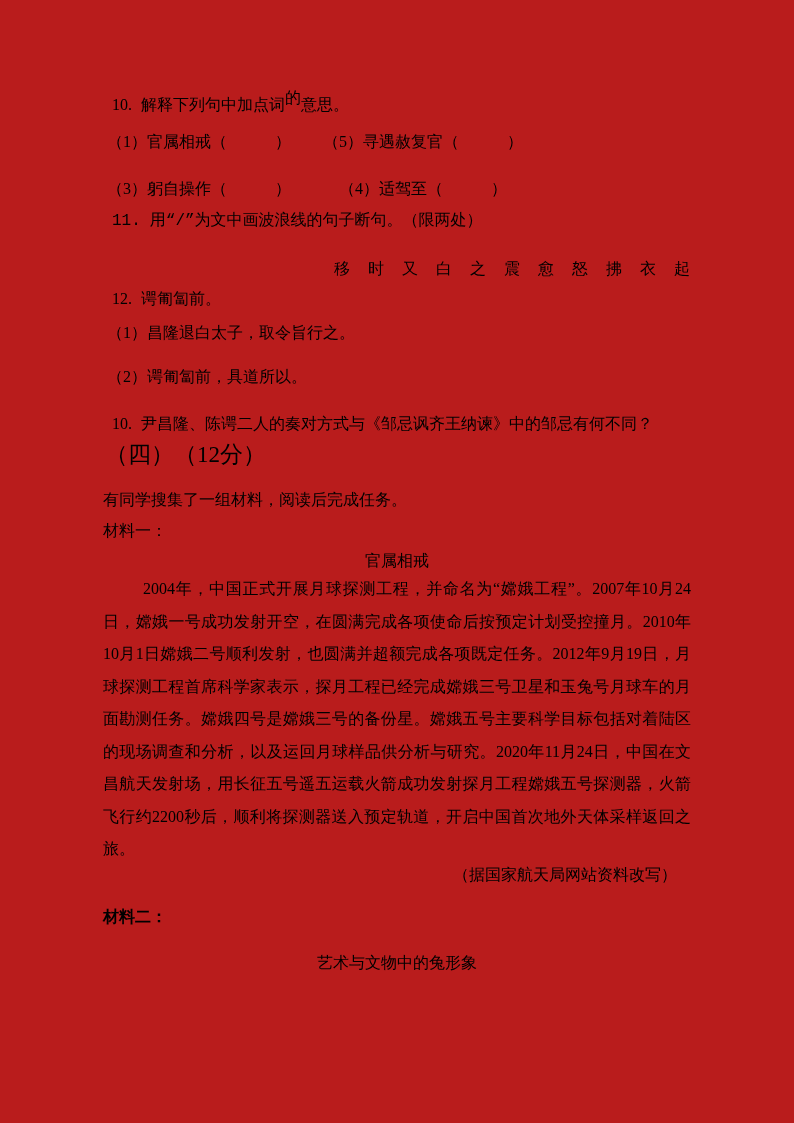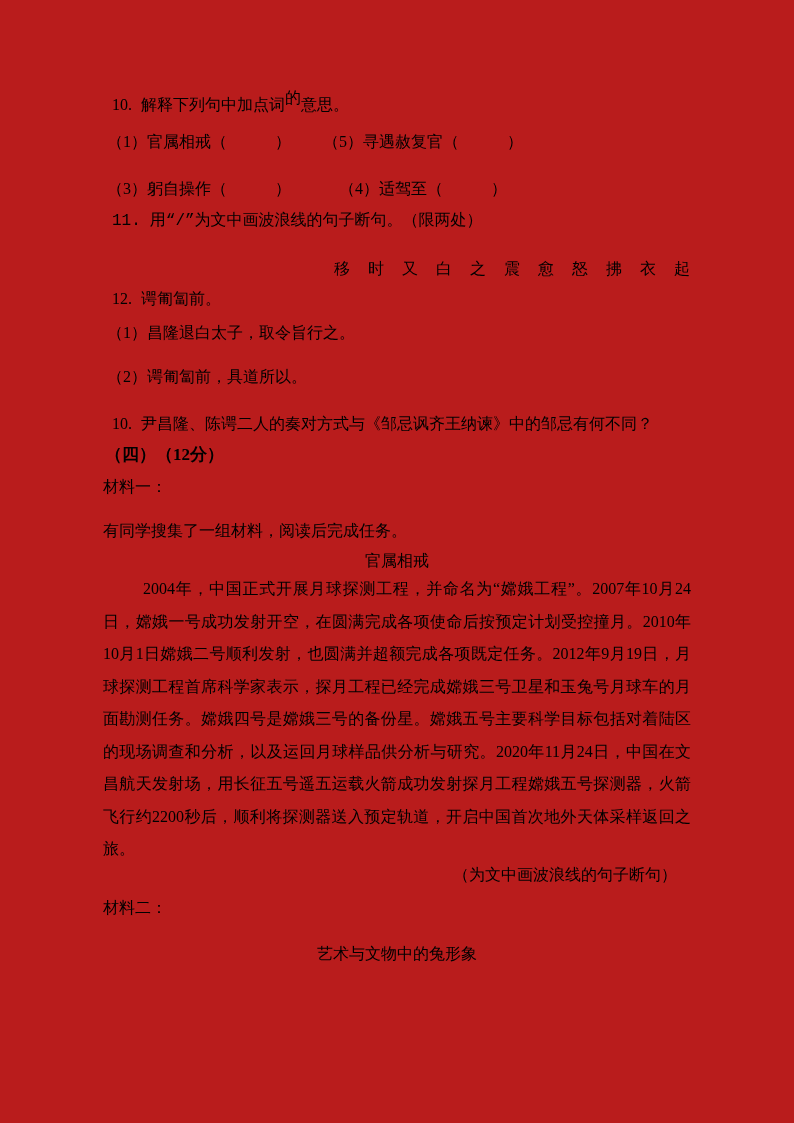--- a/index.html
+++ b/index.html
@@ -33,42 +33,42 @@
   .sup {
     position: relative;
     top: -7px;
   }
   .broken-sentence {
     letter-spacing: 1px;
     padding-left: 0;
     text-align: right;
   }
   .section-heading {
-    font-weight: bold;
-    font-size: 17px;
+    font-weight: normal;
+    font-size: 23px;
     line-height: 18px;
     padding-left: 2px;
   }
   .centered { text-align: center; padding-left: 0; }
   .right-aligned { text-align: right; padding-right: 14px; }
   .para {
     margin-top: 4px;
     line-height: 32.5px;
     text-align: justify;
     text-indent: 2.5em;
     white-space: normal;
   }
   .mt20 { margin-top: 20px; }
   .mt18 { margin-top: 30px; }
   .mt16 { margin-top: 16px; font-family: Liberation Mono, monospace; }
   .mt14 { margin-top: 14px; }
   .mt13 { margin-top: 13px; }
   .mt12 { margin-top: 29px; }
   .mt11 { margin-top: 17px; }
-  .mt10 { margin-top: 16px; }
+  .mt10 { margin-top: 25px; font-weight: bold; }
   .mt9  { margin-top: 27px; }
   .mt0  { margin-top: 0; }
 </style>
 </head>
 <body>
 
 <div class="page">
   <div class="content">
 
     <div class="line q-line"><span class="q-num">10.</span><span>解释下列句中加点词</span><span class="sup">的</span><span>意思。</span></div>
@@ -84,28 +84,28 @@
     <div class="line q-line mt13"><span class="q-num">12.</span><span>谔匍匐前。</span></div>
 
     <div class="line item-line mt11">（1）昌隆退白太子，取令旨行之。</div>
 
     <div class="line item-line mt9">（2）谔匍匐前，具道所以。</div>
 
     <div class="line q-line mt18"><span class="q-num">10.</span><span>尹昌隆、陈谔二人的奏对方式与《邹忌讽齐王纳谏》中的邹忌有何不同？</span></div>
 
     <div class="line section-heading mt14">（四）（12分）</div>
 
+    <div class="line mt9">有同学搜集了一组材料，阅读后完成任务。</div>
+
     <div class="line mt14">材料一：</div>
-
-    <div class="line mt9">有同学搜集了一组材料，阅读后完成任务。</div>
 
     <div class="line centered mt13">官属相戒</div>
 
     <div class="para">2004年，中国正式开展月球探测工程，并命名为“嫦娥工程”。2007年10月24日，嫦娥一号成功发射开空，在圆满完成各项使命后按预定计划受控撞月。2010年10月1日嫦娥二号顺利发射，也圆满并超额完成各项既定任务。2012年9月19日，月球探测工程首席科学家表示，探月工程已经完成嫦娥三号卫星和玉兔号月球车的月面勘测任务。嫦娥四号是嫦娥三号的备份星。嫦娥五号主要科学目标包括对着陆区的现场调查和分析，以及运回月球样品供分析与研究。2020年11月24日，中国在文昌航天发射场，用长征五号遥五运载火箭成功发射探月工程嫦娥五号探测器，火箭飞行约2200秒后，顺利将探测器送入预定轨道，开启中国首次地外天体采样返回之旅。</div>
 
-    <div class="line right-aligned mt0">（为文中画波浪线的句子断句）</div>
+    <div class="line right-aligned mt0">（据国家航天局网站资料改写）</div>
 
     <div class="line mt10">材料二：</div>
 
     <div class="line centered mt12">艺术与文物中的兔形象</div>
 
   </div>
 </div>
 
 </body></html>

